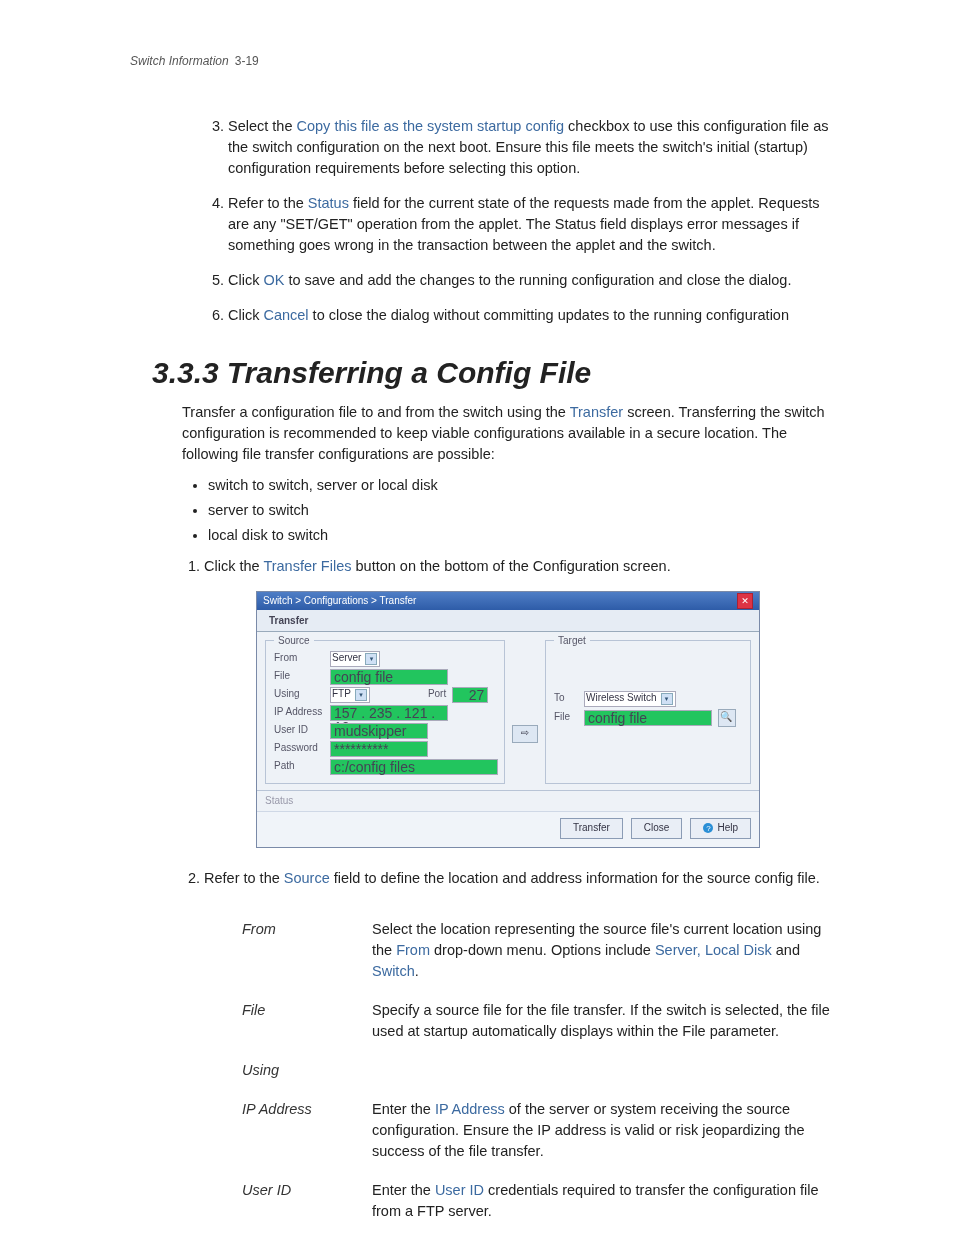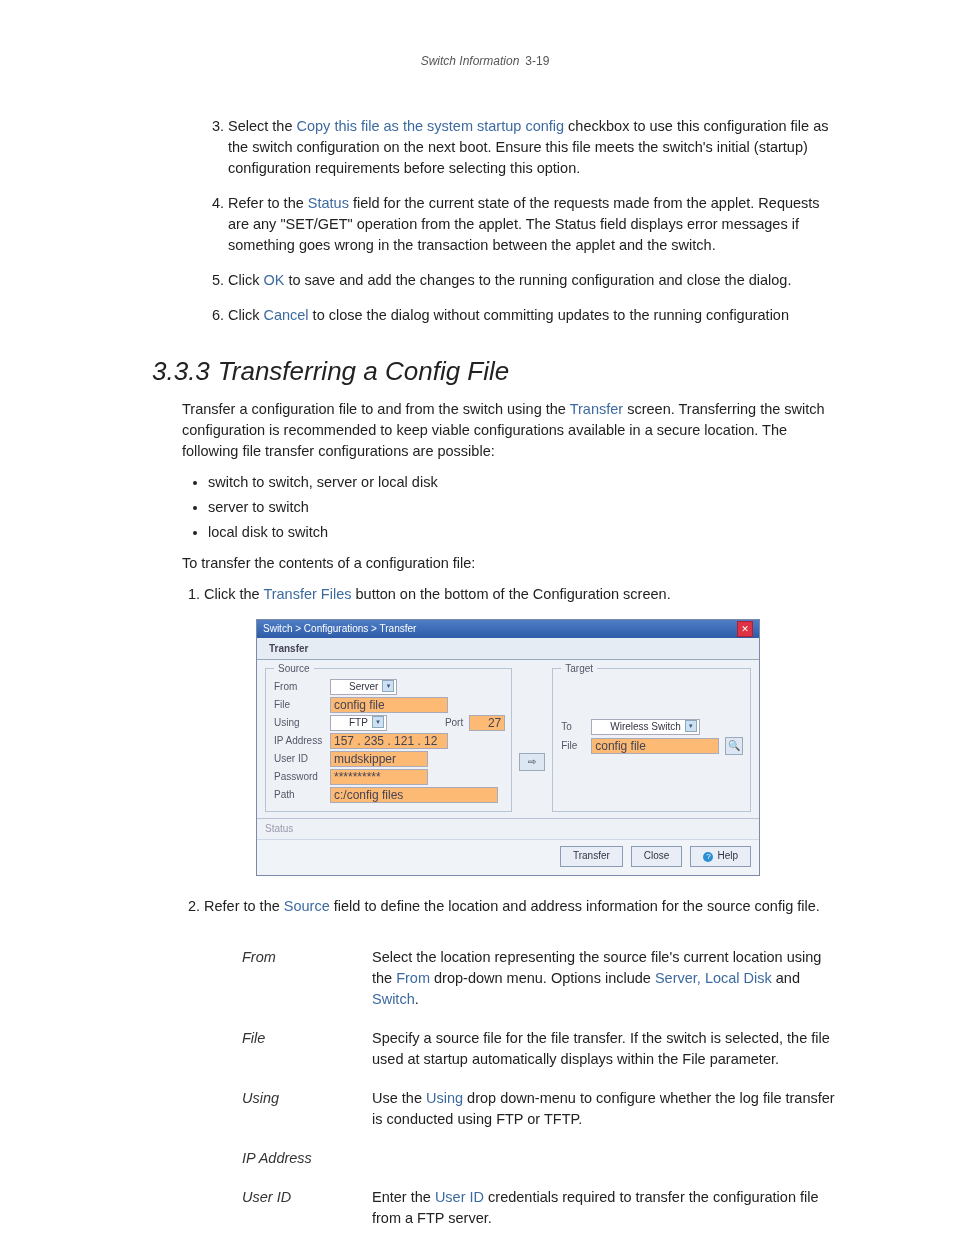--- a/index.html
+++ b/index.html
@@ -1,43 +1,43 @@
 <!DOCTYPE html>
 <html><head>
 <meta charset="utf-8">
 <style>
   html,body{margin:0;padding:0;background:#fff;font-family:Arial,Helvetica,sans-serif;color:#222}
   .page{width:954px;min-height:1235px;box-sizing:border-box;padding:54px 114px 60px 130px;position:relative}
-  .header{text-align:center;font-size:12px;font-style:italic;color:#555;margin-bottom:48px}
+  .header{text-align:left;font-size:12px;font-style:italic;color:#555;margin-bottom:48px}
   .header span.num{font-style:normal;margin-left:6px}
   ol.main>li{margin:0 0 14px 0;font-size:14.5px;line-height:1.45;color:#222}
   ol.main{padding-left:98px;margin:0 0 30px 0}
   ol.main li::marker{font-size:14.5px}
   .bold-blue{color:#3c6aa0;font-weight:normal}
-  h2.section{font-family:'Arial Narrow',Arial,sans-serif;font-weight:normal;font-style:italic;font-size:26px;letter-spacing:0px;margin:26px 0 12px 22px}
+  h2.section{font-family:'Arial Narrow',Arial,sans-serif;font-weight:bold;font-style:italic;font-size:30px;letter-spacing:0px;margin:26px 0 12px 22px}
   .section .secno{margin-right:8px}
   .body{margin-left:52px;font-size:14.5px;line-height:1.45}
   .body p{margin:0 0 10px 0}
   ul.bul{margin:6px 0 10px 0;padding-left:26px}
   ul.bul li{margin:4px 0}
   ol.sub{padding-left:22px;margin:6px 0 14px 0}
   ol.sub>li{margin:8px 0;font-size:14.5px;line-height:1.45}
   
   .dlg{width:502px;margin:14px auto 20px 52px;border:1px solid #7a8aa8;background:#eef2f7;font-family:Tahoma,Arial,sans-serif;font-size:10px;color:#334}
   .dlg .titlebar{background:linear-gradient(#4f7ec6,#2e5ca8);color:#fff;height:18px;line-height:18px;padding:0 6px;font-size:10px;display:flex;justify-content:space-between;align-items:center}
   .dlg .titlebar .closebox{width:14px;height:14px;background:#d34;color:#fff;display:flex;align-items:center;justify-content:center;font-size:9px;border:1px solid #a23}
   .dlg .tabrow{background:#e6ecf4;border-bottom:1px solid #9ab;padding:2px 0 0 4px}
   .dlg .tabrow .tab{display:inline-block;padding:2px 8px;font-size:10px;font-weight:bold;color:#445}
   .dlg .cols{display:flex;gap:6px;padding:8px 8px 6px 8px}
   .fieldset{border:1px solid #b8c4d6;flex:1;position:relative;padding:8px 6px 6px 8px;background:#eef2f7}
   .fieldset .legend{position:absolute;top:-7px;left:8px;background:#eef2f7;padding:0 4px;font-size:10px;color:#556}
   .frow{display:flex;align-items:center;margin:2px 0}
   .frow label{width:56px;font-size:10px;color:#556}
-  .frow .val{background:#fdba74;border:1px solid #aab;height:14px;line-height:14px;padding:0 3px;font-size:12px;color:#445}
-  .sel{display:inline-flex;align-items:flex-start;background:#fff;border:1px solid #aab;height:14px;padding:0 2px 0 18px;font-size:10px}
+  .frow .val{background:#22c55e;border:1px solid #aab;height:14px;line-height:14px;padding:0 3px;font-size:14px;color:#445}
+  .sel{display:inline-flex;align-items:center;background:#fff;border:1px solid #aab;height:14px;padding:0 2px 0 1px;font-size:10px}
   .sel .dd{width:10px;height:10px;background:#cfe0f5;border:1px solid #8ab;margin-left:4px;display:flex;align-items:center;justify-content:center;font-size:7px;color:#357}
   .arrowbox{width:28px;display:flex;align-items:center;justify-content:center;margin-top:44px}
   .arrowbox .ic{width:24px;height:16px;border:1px solid #9ab;background:#dde7f3;font-size:10px;display:flex;align-items:center;justify-content:center}
   .magbox{width:16px;height:16px;border:1px solid #9ab;background:#dde7f3;display:flex;align-items:center;justify-content:center;margin-left:6px}
   .dlg .statusbar{border-top:1px solid #b8c4d6;padding:3px 8px;font-size:10px;color:#99a}
   .dlg .btnrow{display:flex;justify-content:flex-end;gap:8px;padding:6px 8px 8px 0;border-top:1px solid #cfd8e6;background:#f0f4f9}
   .dlg .btn{border:1px solid #8b9cb5;background:#e9eef6;padding:2px 12px;font-size:10px;color:#334;display:flex;align-items:center;gap:4px}
   .dlg .btn .qicon{width:10px;height:10px;border-radius:50%;background:#2b8fd6;color:#fff;font-size:8px;display:flex;align-items:center;justify-content:center}
   
   .deftable{margin:30px 0 0 60px}
@@ -62,21 +62,20 @@
 
   <h2 class="section"><span class="secno">3.3.3</span><span>Transferring a Config File</span></h2>
 
   <div class="body">
     <p><span>Transfer a configuration file to and from the switch using the </span><span class="bold-blue">Transfer</span><span> screen. Transferring the switch configuration is recommended to keep viable configurations available in a secure location. The following file transfer configurations are possible:</span></p>
     <ul class="bul">
       <li>switch to switch, server or local disk</li>
       <li>server to switch</li>
       <li>local disk to switch</li>
     </ul>
-    <p>To transfer the contents of a configuration file:</p>
 
     <ol class="sub">
       <li><span>Click the </span><span class="bold-blue">Transfer Files</span><span> button on the bottom of the Configuration screen.</span>
 
         
         <div class="dlg">
           <div class="titlebar">
             <span>Switch &gt; Configurations &gt; Transfer</span>
             <span class="closebox">✕</span>
           </div>
@@ -165,24 +164,24 @@
       <div class="defrow">
         <div class="term">From</div>
         <div class="def"><span>Select the location representing the source file's current location using the </span><span class="bold-blue">From</span><span> drop-down menu. Options include </span><span class="bold-blue">Server, Local Disk</span><span> and </span><span class="bold-blue">Switch</span><span>.</span></div>
       </div>
       <div class="defrow">
         <div class="term">File</div>
         <div class="def"><span>Specify a source file for the file transfer. If the switch is selected, the file used at startup automatically displays within the File parameter.</span></div>
       </div>
       <div class="defrow">
         <div class="term">Using</div>
-        <div class="def"><span>Use the </span><span class="bold-blue">Using</span><span> drop down-menu to configure whether the log file transfer is conducted using FTP or TFTP.</span></div>
       </div>
       <div class="defrow">
         <div class="term">IP Address</div>
+        <div class="def"><span>Enter the </span><span class="bold-blue">IP Address</span><span> of the server or system receiving the source configuration. Ensure the IP address is valid or risk jeopardizing the success of the file transfer.</span></div>
       </div>
       <div class="defrow">
         <div class="term">User ID</div>
         <div class="def"><span>Enter the </span><span class="bold-blue">User ID</span><span> credentials required to transfer the configuration file from a FTP server.</span></div>
       </div>
     </div>
   </div>
 </div>
 
 </body></html>

